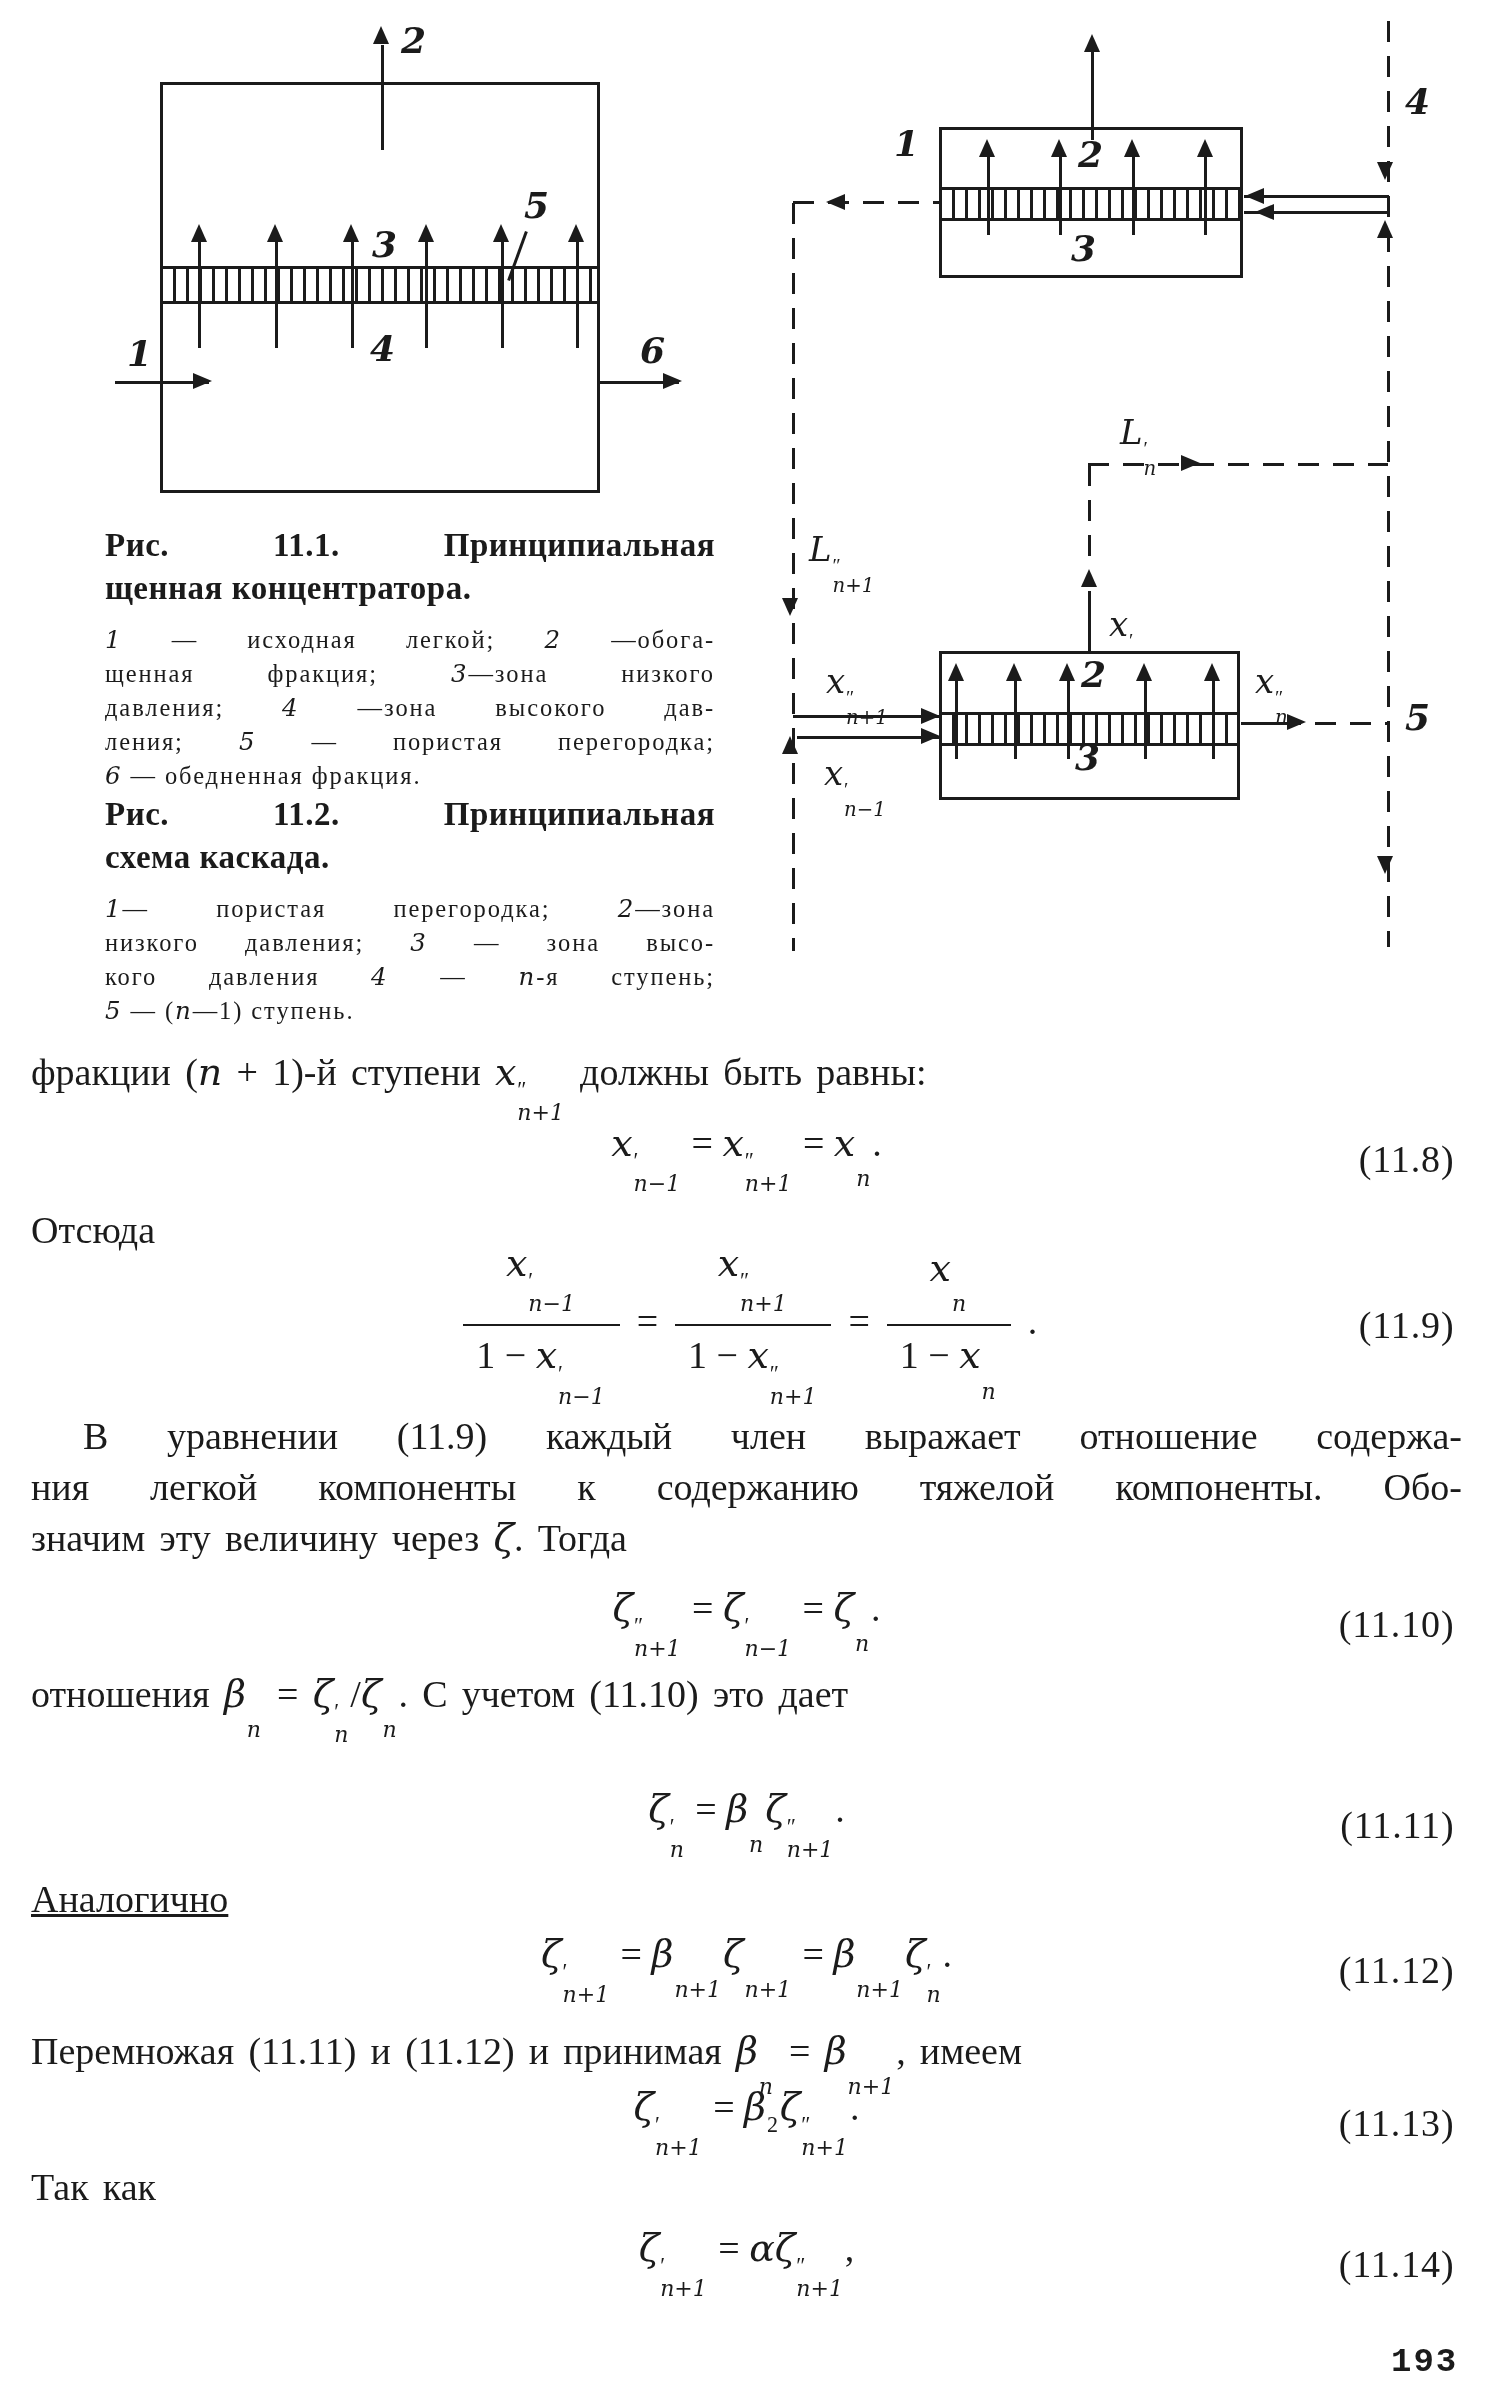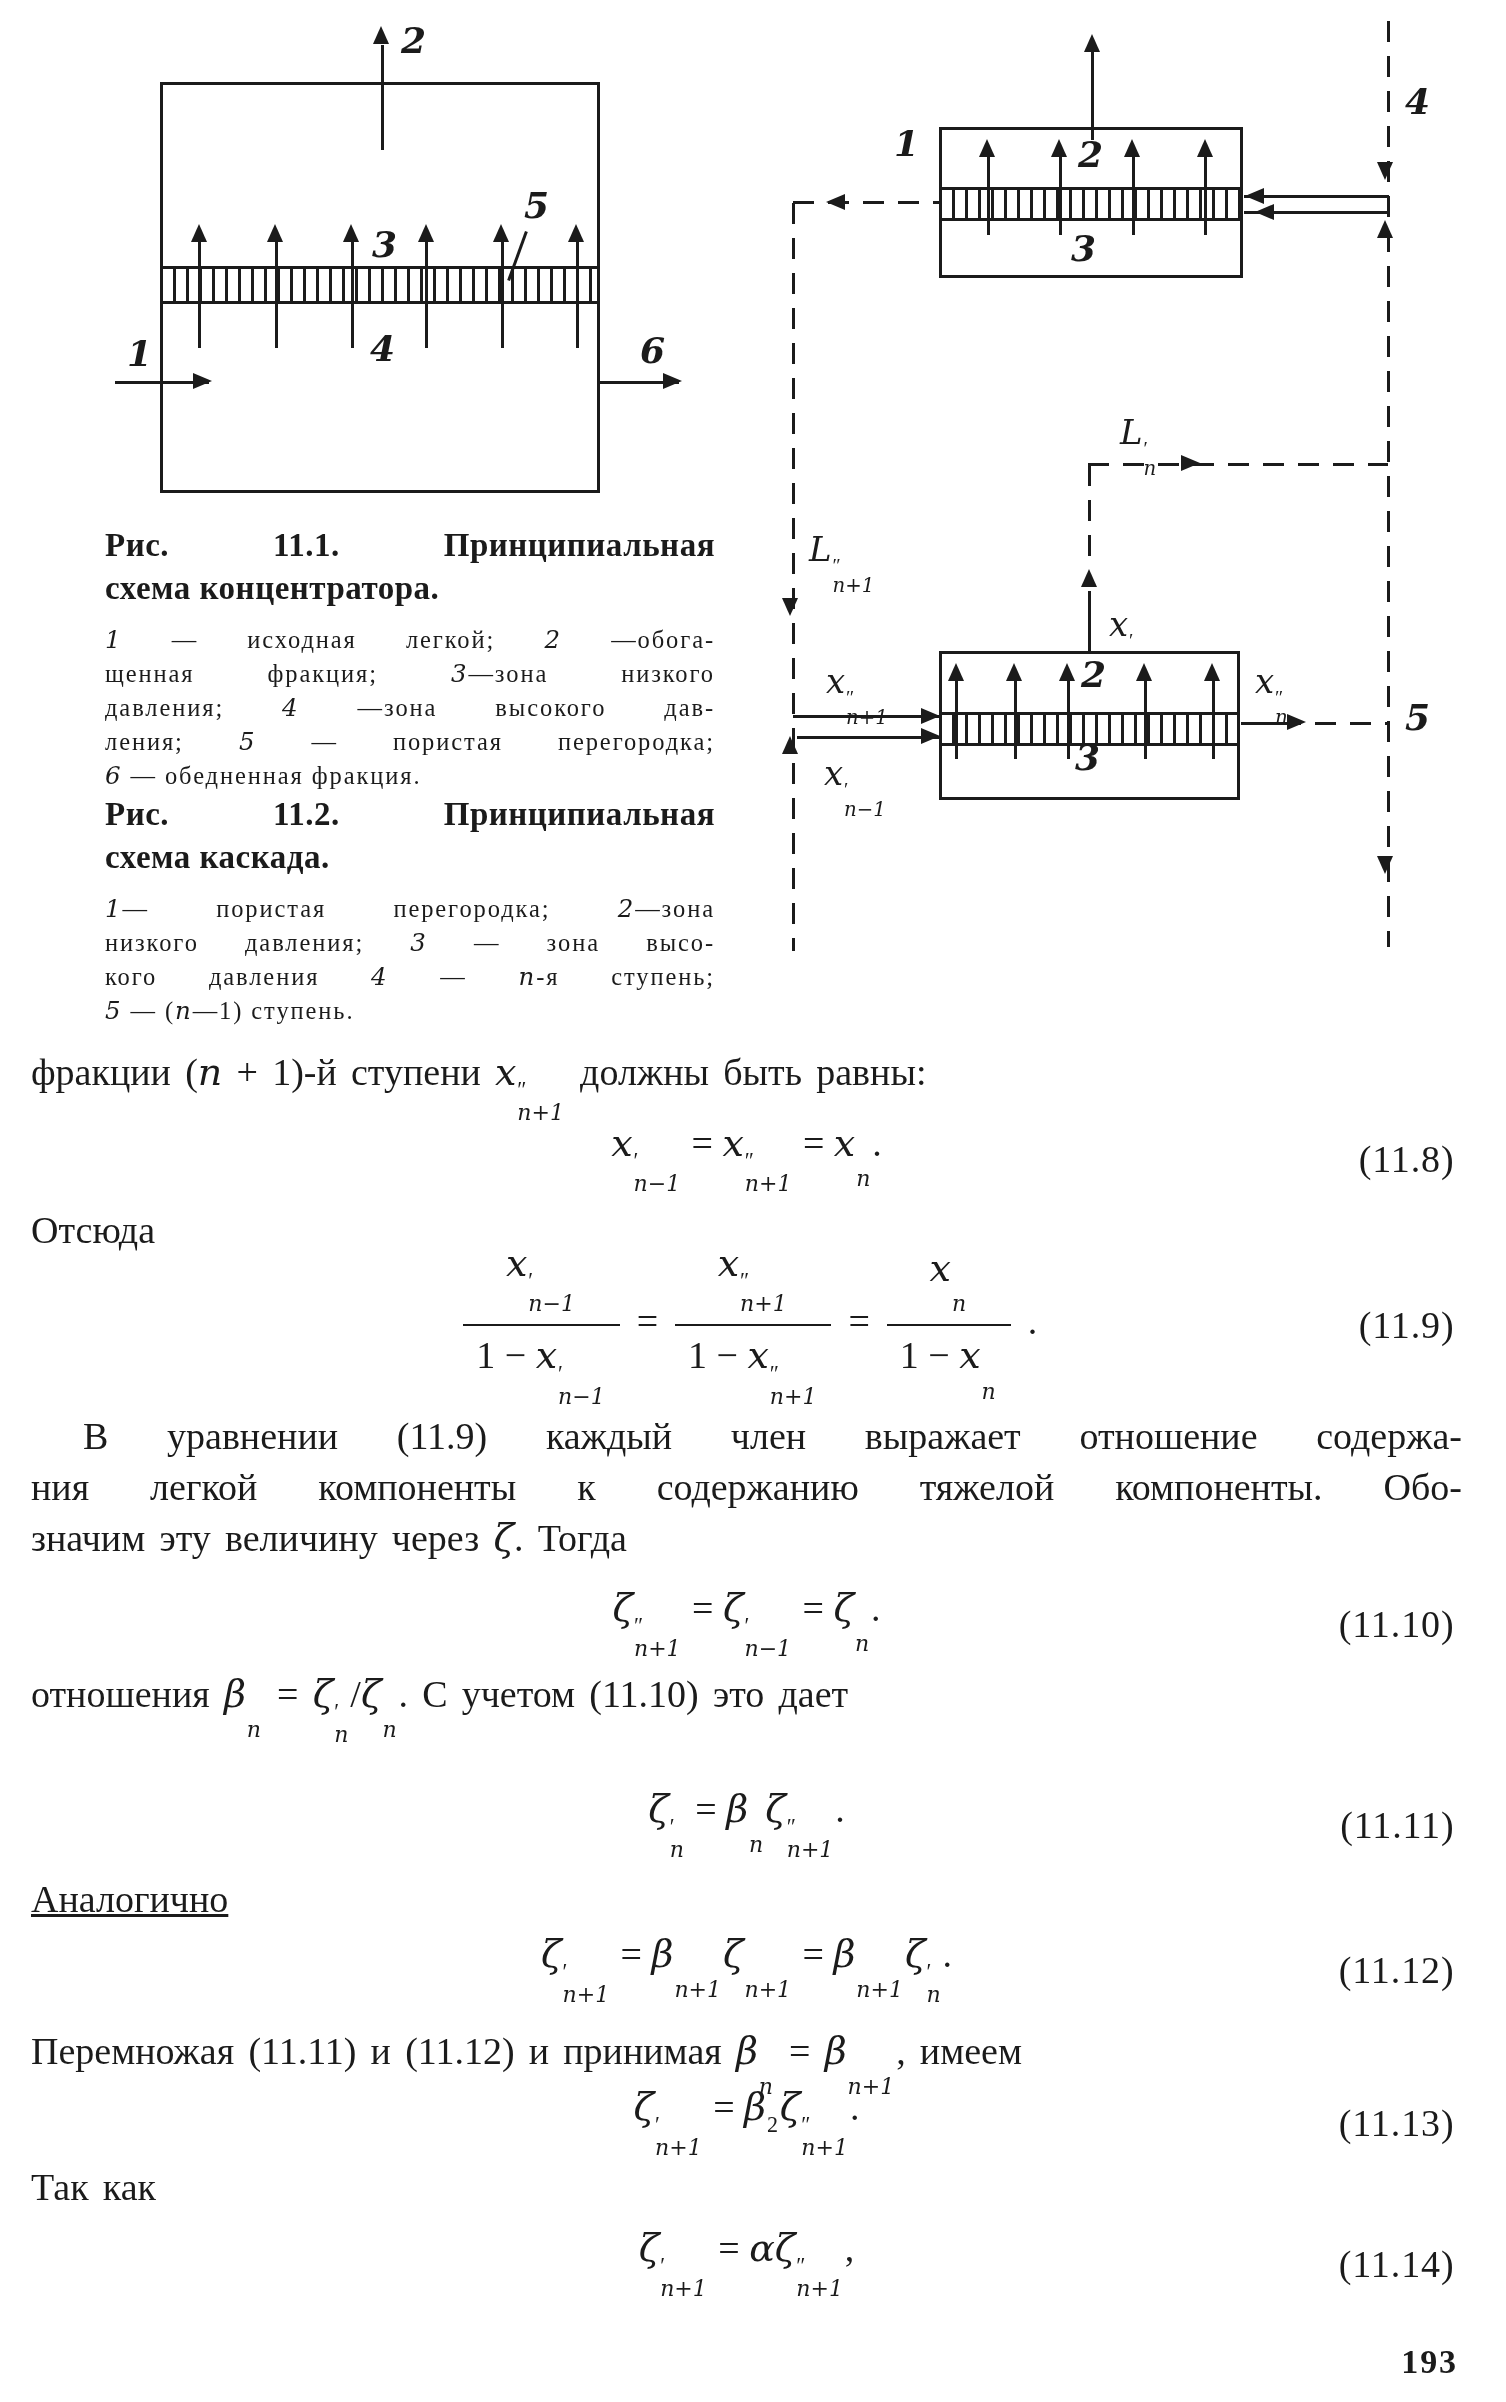--- a/index.html
+++ b/index.html
@@ -181,21 +181,21 @@
     <div class="dhl" style="left:527px;top:713px;width:108px;"></div>
     <div class="ar right" style="left:534px;top:705px;"></div>
     <span class="mlab" style="left:502px;top:652px;"><span class="mi">x</span><span class="scripts">
           <span class="sup">″</span>
           <span class="sub">n</span>
         </span></span>
   </div>
 
   <div class="cap" style="left:105px;top:524px;">
     <div class="ttl jl">Рис. 11.1. Принципиальная</div>
-    <div class="ttl">схема концентратора.</div>
+    <div class="ttl">щенная концентратора.</div>
     <div class="leg">
       <div class="jl"><span class="mi">1</span><span> — исходная легкой; </span><span class="mi">2</span><span> —обога-</span></div>
       <div class="jl"><span>щенная фракция; </span><span class="mi">3</span><span>—зона низкого</span></div>
       <div class="jl"><span>давления; </span><span class="mi">4</span><span> —зона высокого дав-</span></div>
       <div class="jl"><span>ления; </span><span class="mi">5</span><span> — пористая перегородка;</span></div>
       <div><span class="mi">6</span><span> — обедненная фракция.</span></div>
     </div>
   </div>
 
   <div class="cap" style="left:105px;top:793px;">
@@ -359,15 +359,15 @@
     <span><span class="mi">ζ</span><span class="scripts">
           <span class="sup">′</span>
           <span class="sub">n+1</span>
         </span><span> = </span><span class="mi">α</span><span class="mi">ζ</span><span class="scripts">
           <span class="sup">″</span>
           <span class="sub">n+1</span>
         </span><span>,</span></span>
     <span class="eqno">(11.14)</span>
   </div>
 
-  <div class="pageno" style="right:49px;top:2343px;">193</div>
+  <div class="pageno" style="right:49px;top:2343px;font-family:Liberation Mono, monospace;">193</div>
 </div>
 
 
 </body></html>

